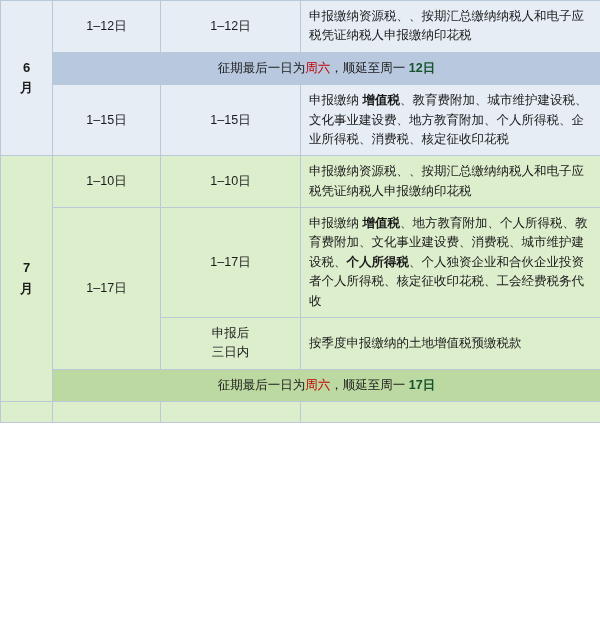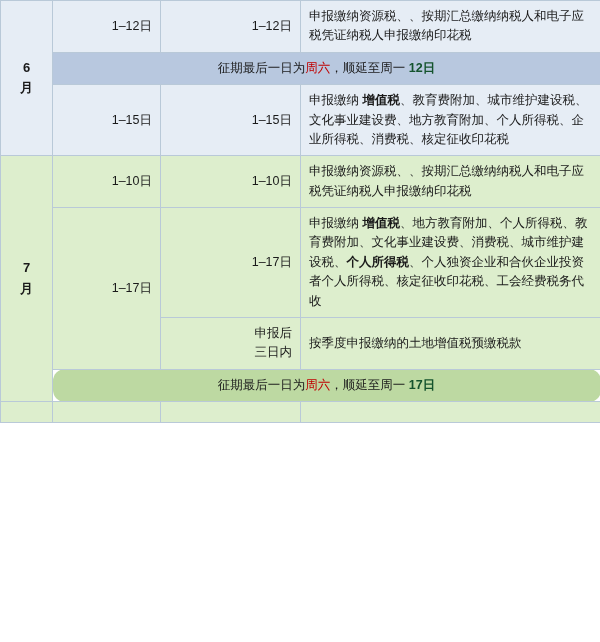--- a/index.html
+++ b/index.html
@@ -33,39 +33,39 @@
   col.c-desc { width: 300px; }
 
   .month-cell {
     text-align: center;
     font-weight: bold;
     font-size: 13px;
     line-height: 1.4;
     padding: 4px 2px;
   }
   .date-cell {
-    text-align: right;
+    text-align: center;
     white-space: nowrap;
     margin-top: 44px;
   }
   .desc-cell {
     text-align: left;
   }
   .note-cell {
     text-align: center;
     font-weight: normal;
   }
 
   
   .june { background: #e6edf5; }
   .june-note { background: #b8c8df; }
 
   
   .july { background: #ddeecd; }
-  .july-note { background: #bdd9a2; border-radius: 12px; }
+  .july-note { background: #bdd9a2; }
 
   .red { color: #c00000; }
   .orange { color: #14532d; font-weight: bold; }
   .bold { font-weight: bold; }
   .spacer-row td { border: 1px solid #b9c9d8; height: 8px; padding: 0; }
 </style>
 </head>
 <body>
 
 <table class="cal">

